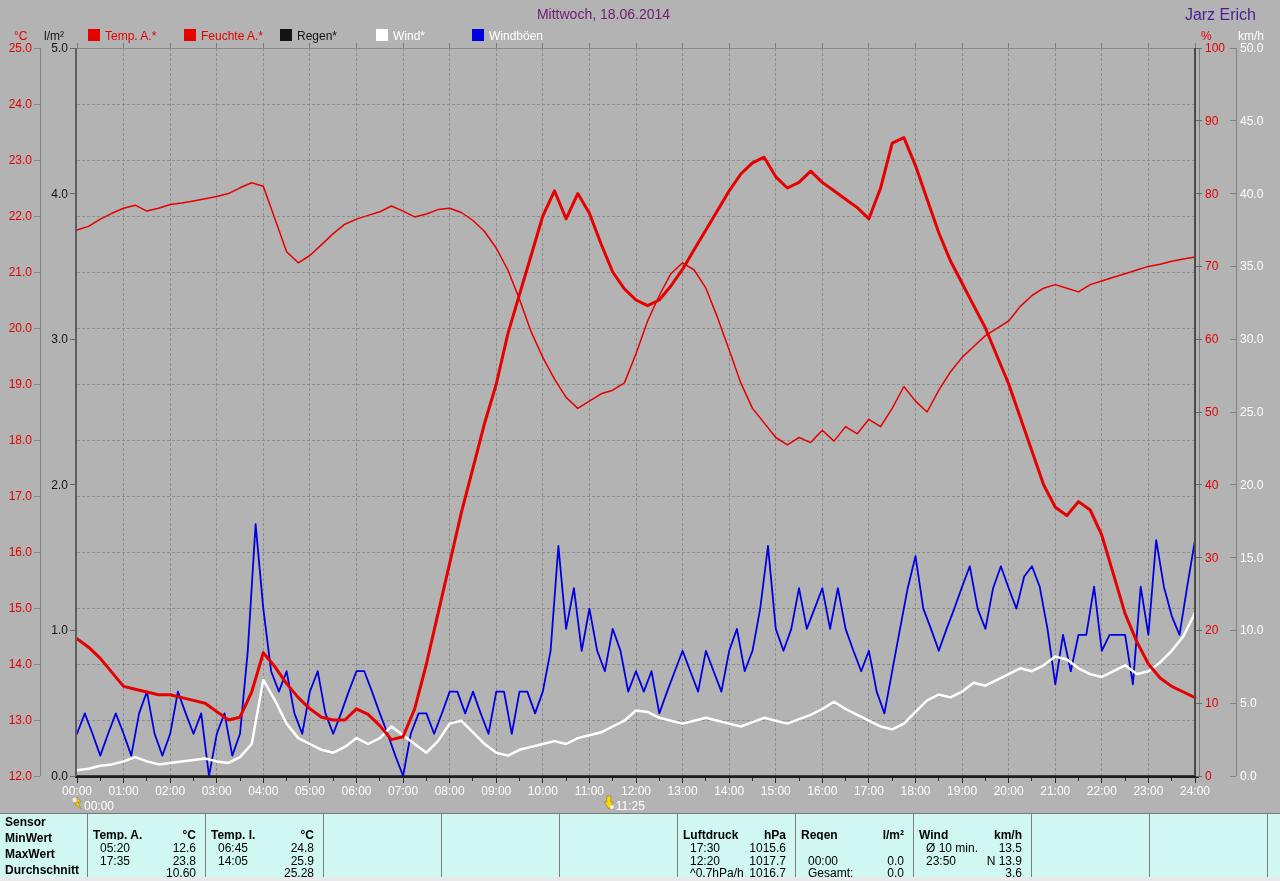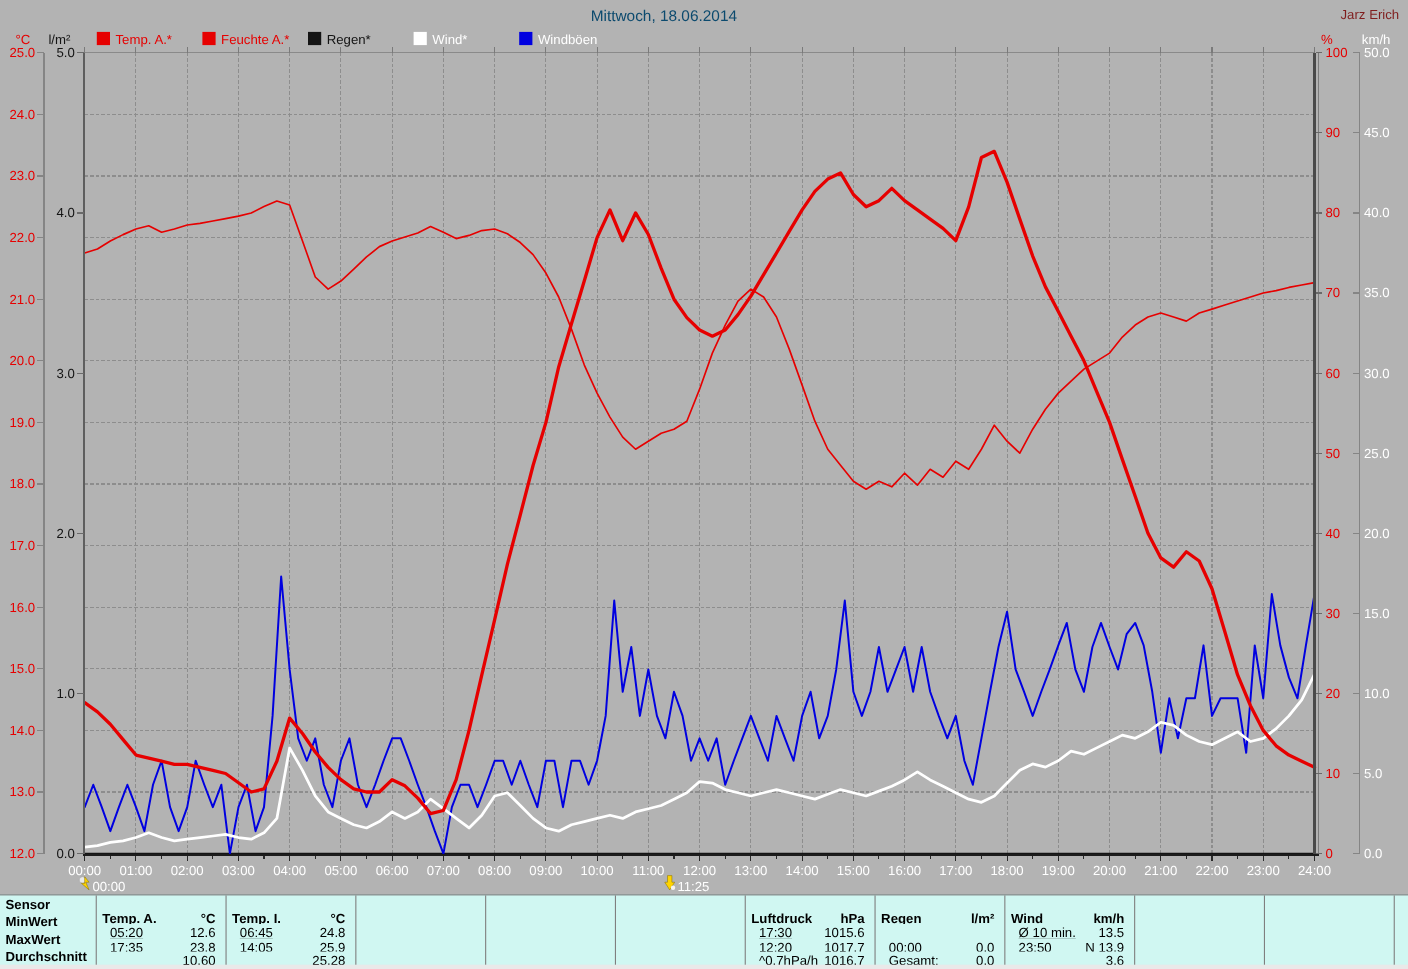--- a/index.html
+++ b/index.html
@@ -3,22 +3,22 @@
 <meta charset="utf-8">
 <style>
   html,body{margin:0;padding:0;}
   body{
     width:1280px;height:881px;overflow:hidden;position:relative;
     background:#b3b3b3;
     font-family:"Liberation Sans","DejaVu Sans",sans-serif;
     -webkit-font-smoothing:none;
   }
   .abs{position:absolute;}
-  #title{top:6px;left:0;width:1207px;text-align:center;color:#0c4a6e;font-size:14px;}
-  #owner{top:6px;right:8px;color:#7f1d1d;font-size:12px;}
+  #title{top:6px;left:0;width:1207px;text-align:center;color:#701a75;font-size:14px;}
+  #owner{top:6px;right:24px;color:#4c1d95;font-size:16px;}
   #legendrow{top:29px;left:0;width:1280px;height:16px;font-size:12px;}
   .unit{position:absolute;top:0;}
   #u-c{left:14px;color:#e60000;}
   #u-l{left:44px;color:#141414;}
   #u-p{left:1201px;color:#e60000;}
   #u-k{left:1238px;color:#ffffff;}
   .legitem{position:absolute;top:0;display:flex;align-items:flex-start;}
   .swatch{width:12px;height:12px;display:inline-block;margin-right:5px;}
   .leglabel{white-space:nowrap;}
   #chart{position:absolute;top:0;left:0;font-family:inherit;}

